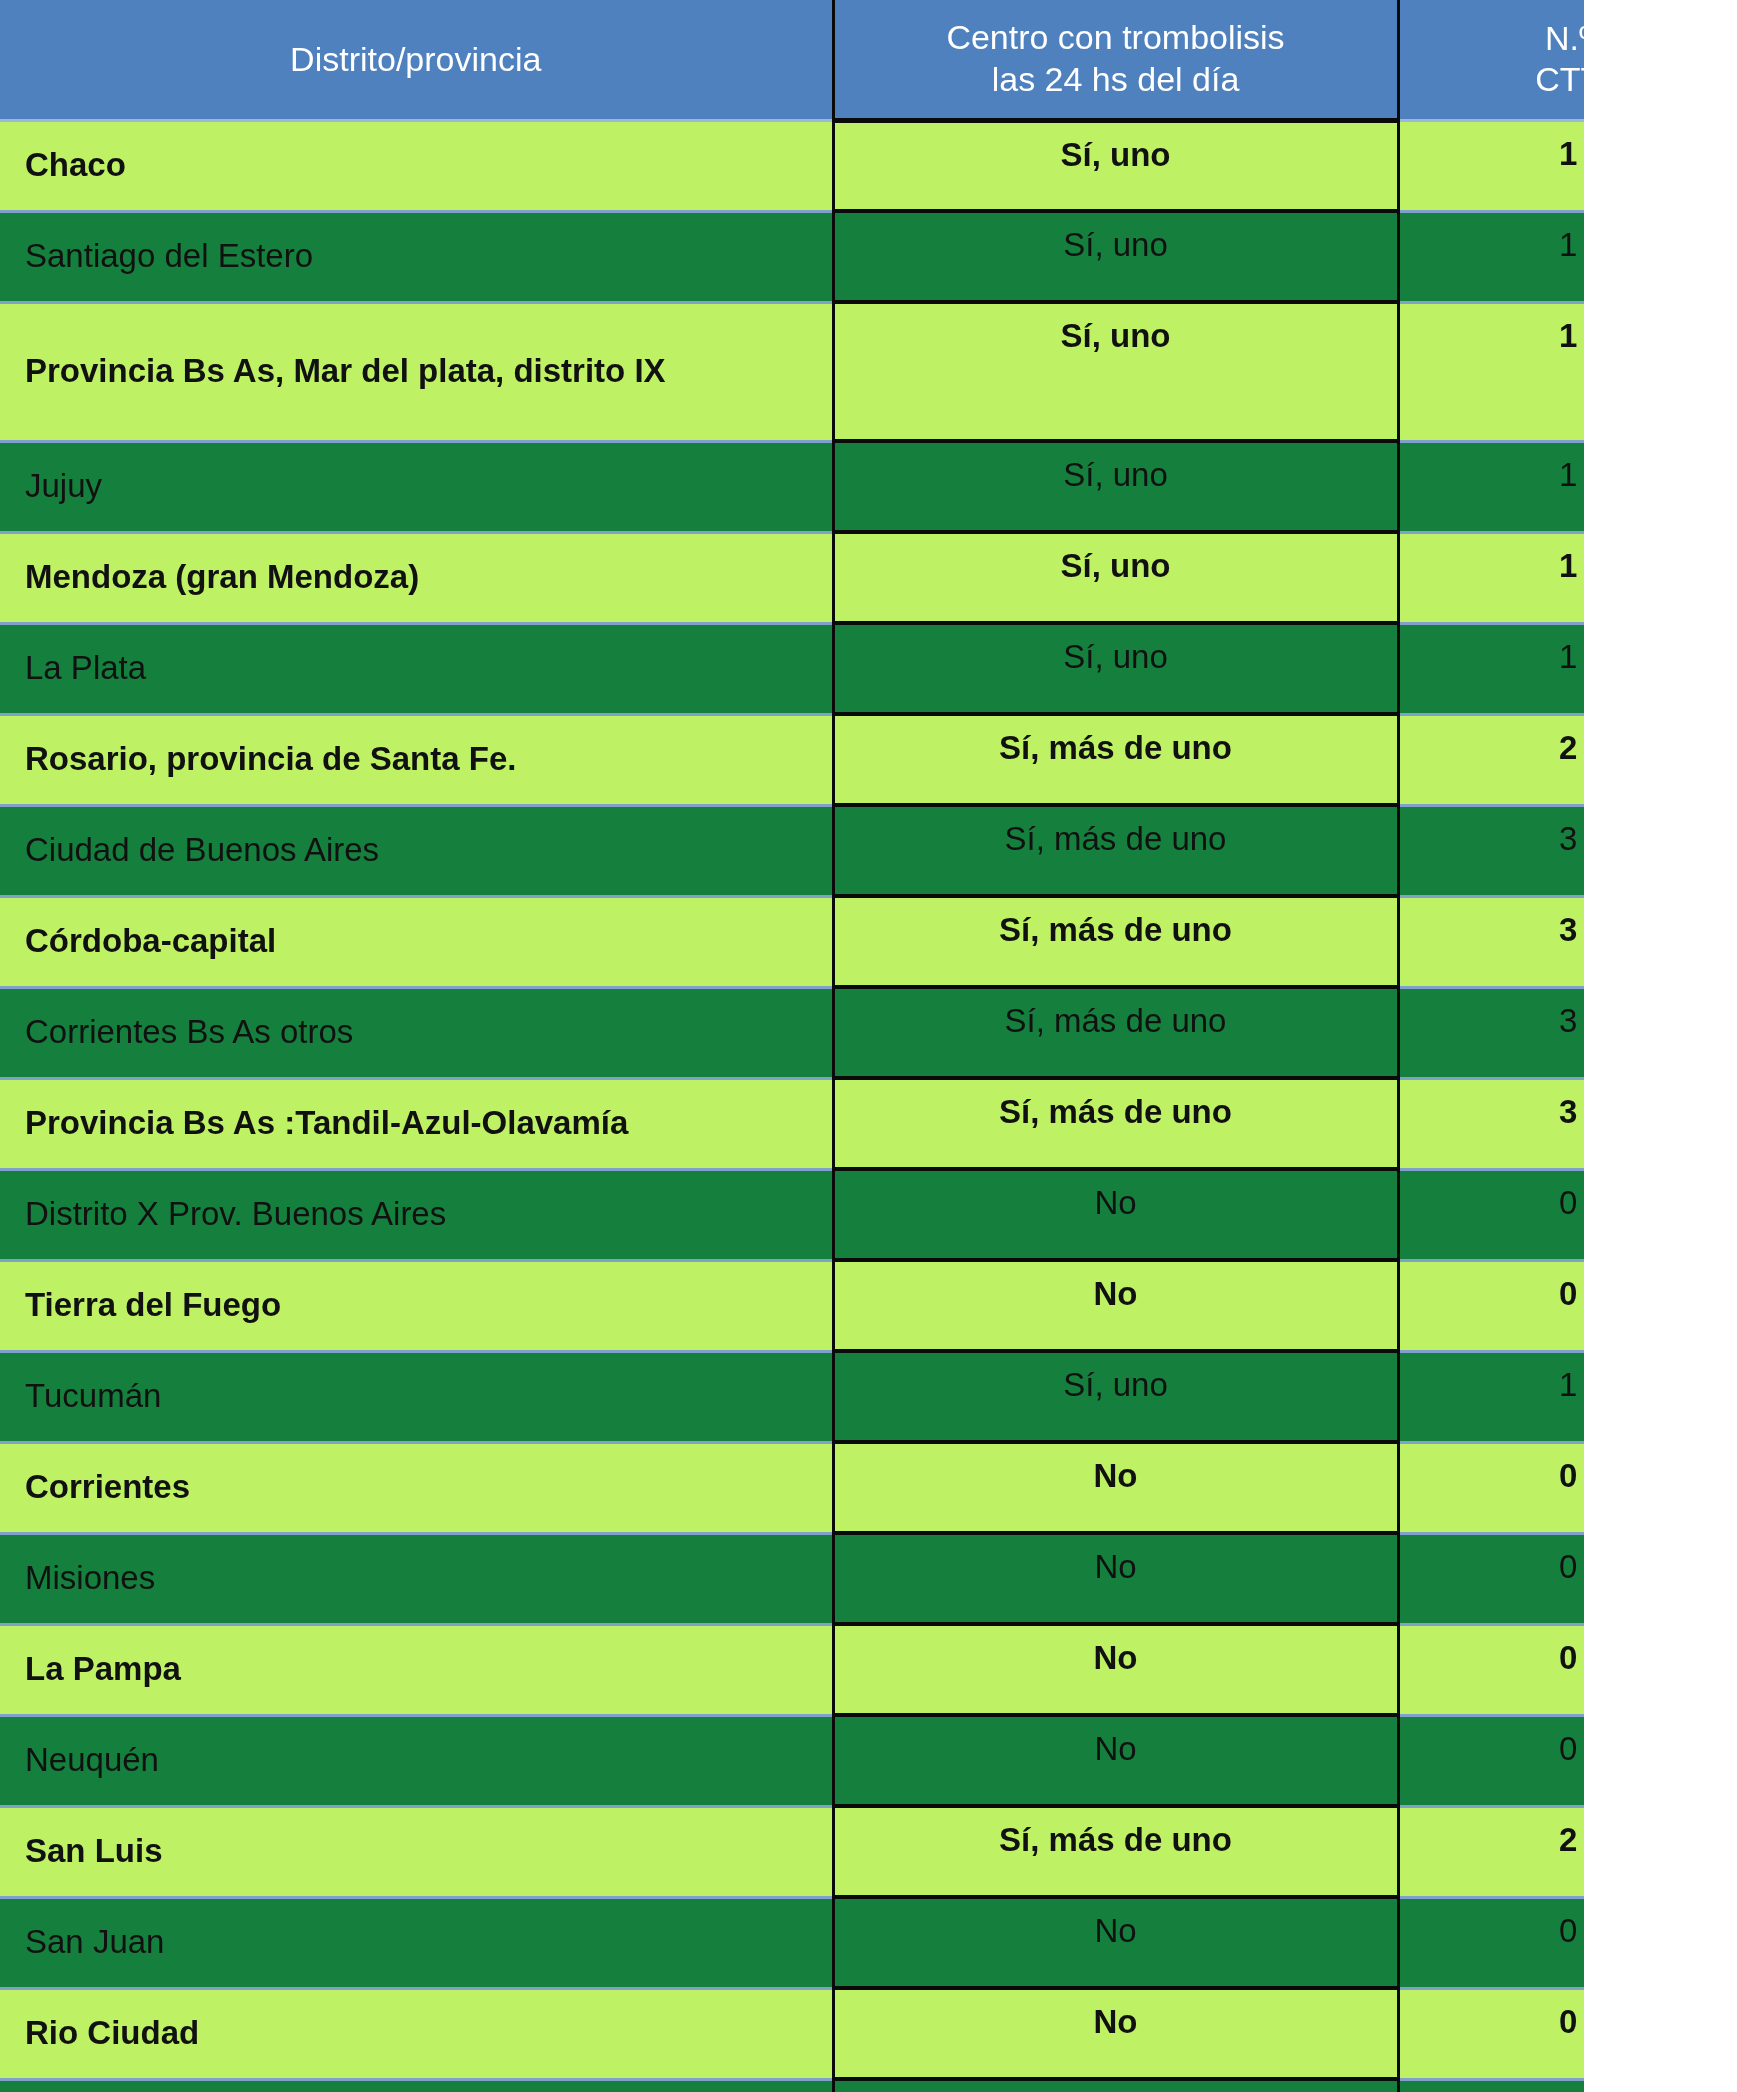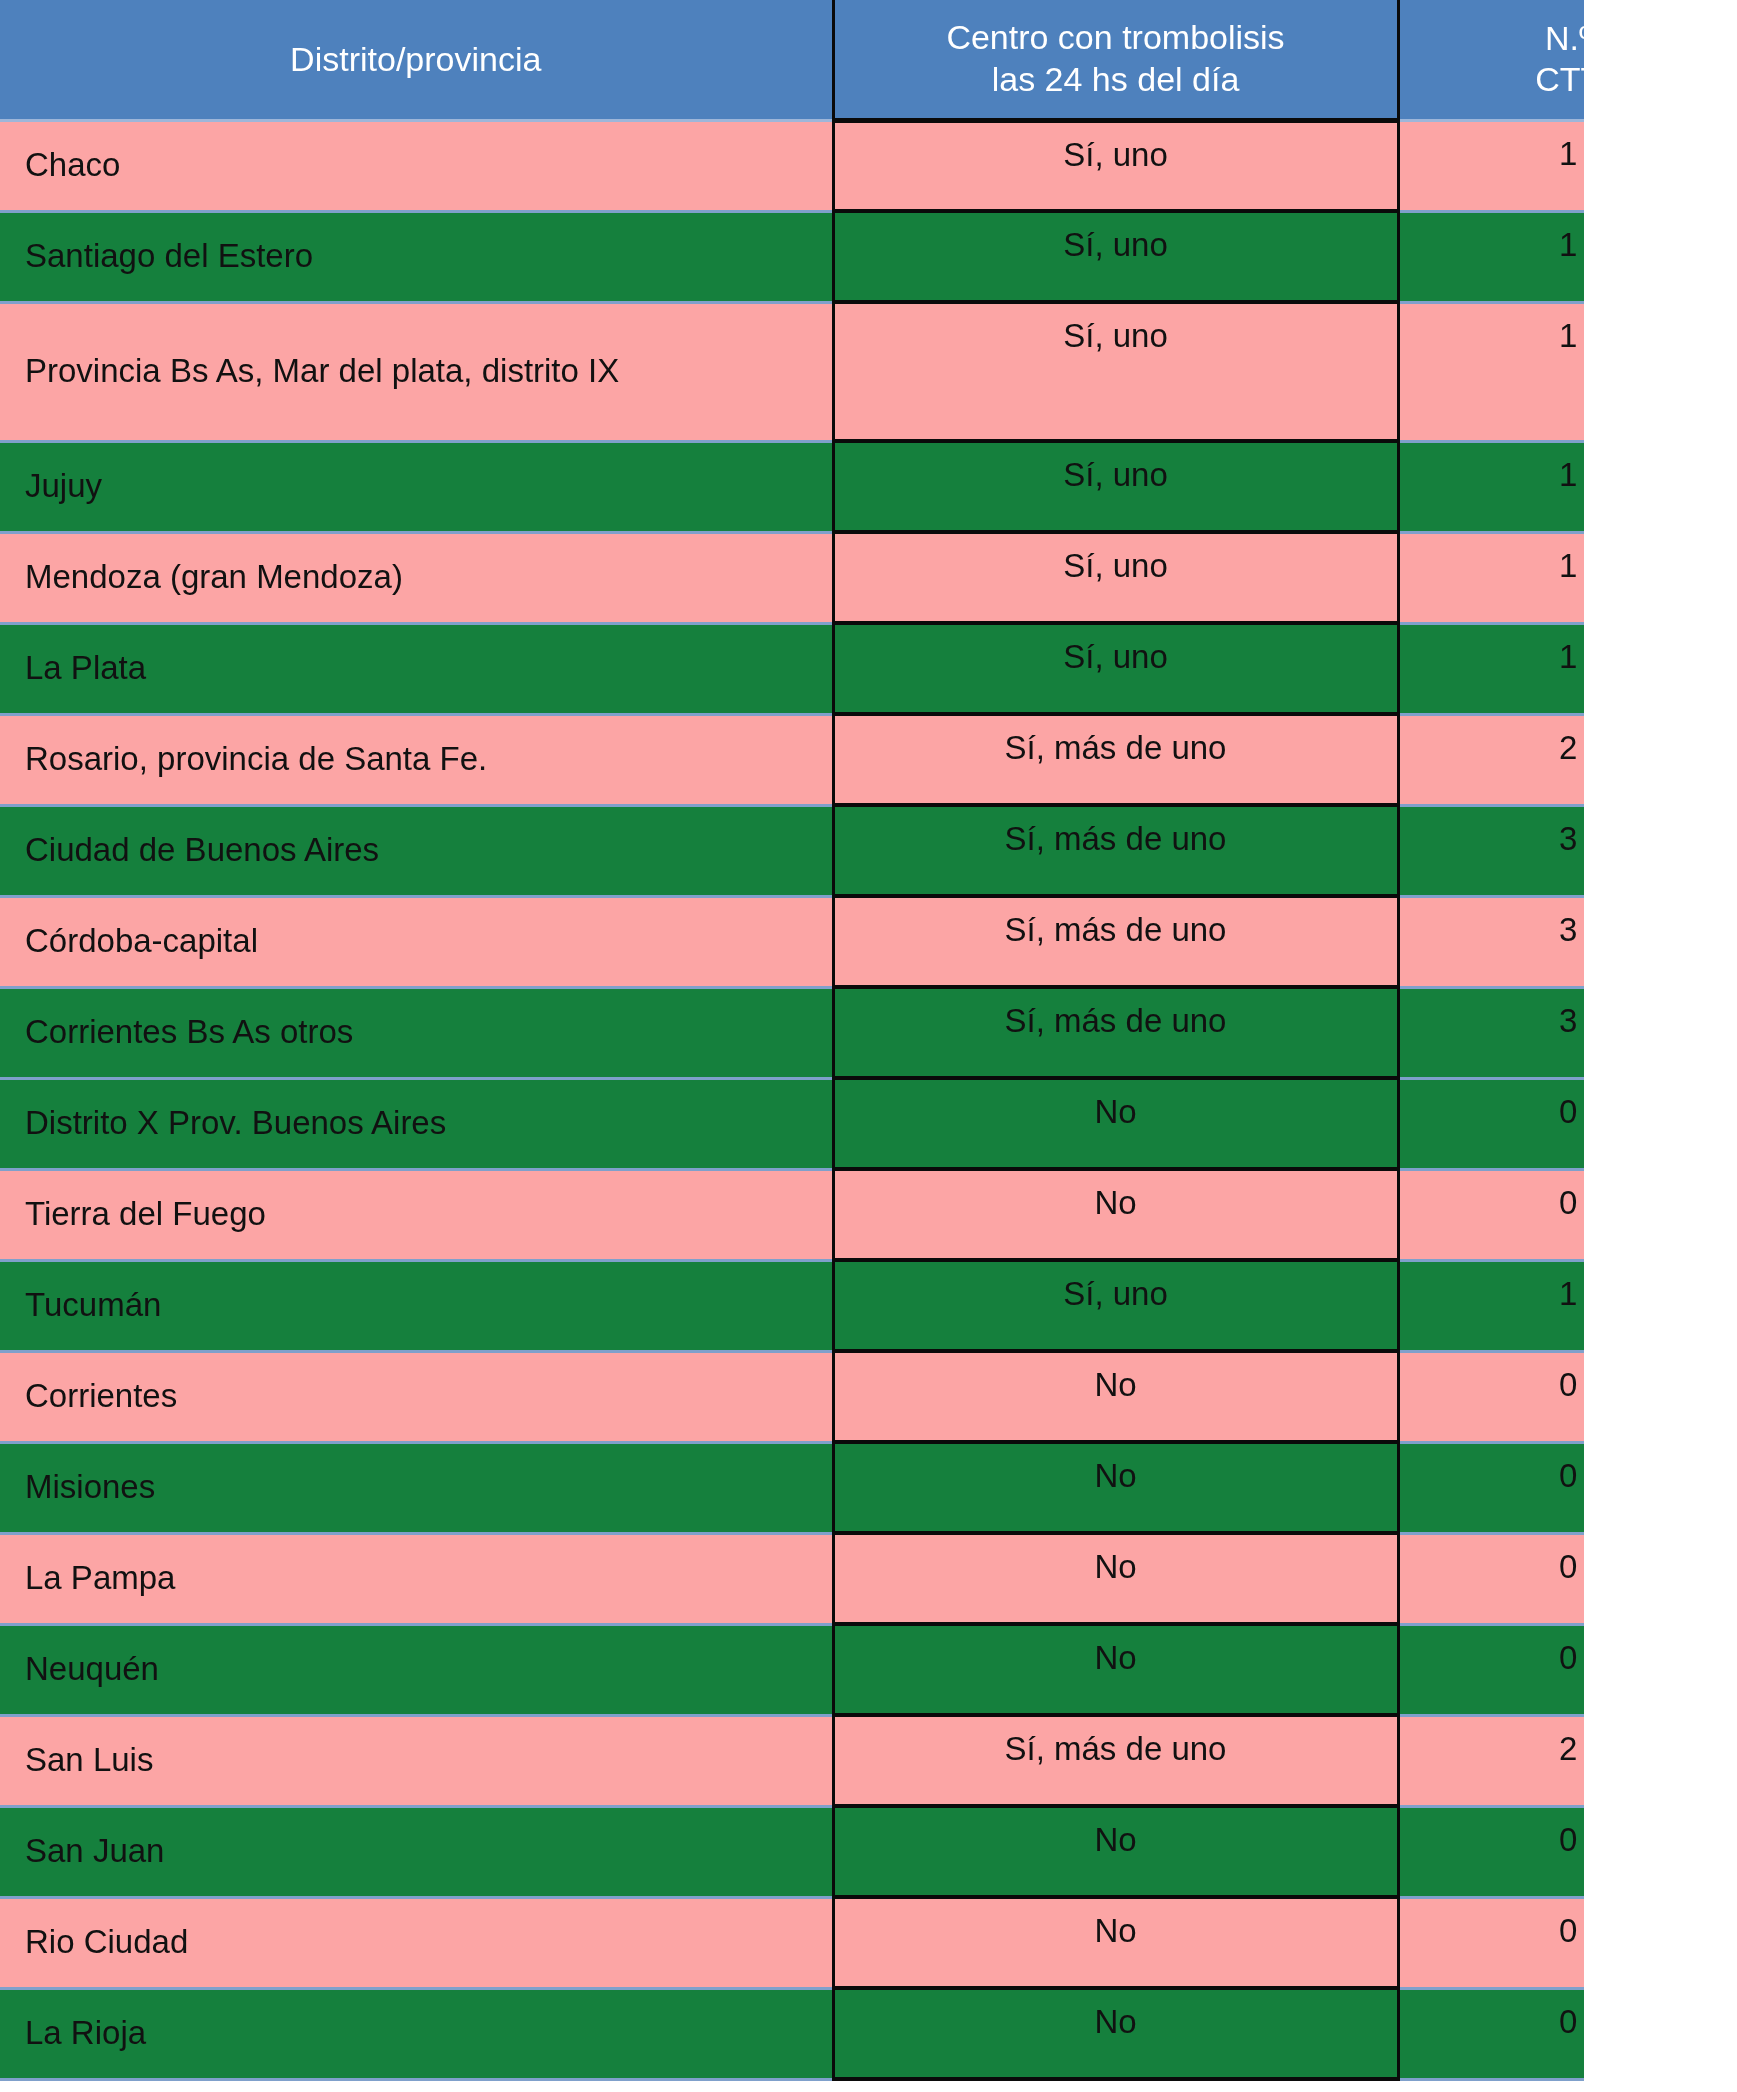--- a/index.html
+++ b/index.html
@@ -83,21 +83,21 @@
     margin-left: 26px;
   }
   td.c-ctt {
     text-align: center;
     vertical-align: top;
     padding-top: 13.2px;
     border-top: 3.3px solid #7FA0CB;
     border-bottom: 3.3px solid #7FA0CB;
   }
 
-  tr.row-shaded td { background: #fca5a5; }
+  tr.row-shaded td { background: #bef264; font-weight: bold; }
   tr.row-plain  td { background: #15803d; }
 
   
   tbody tr:first-child td.c-district,
   tbody tr:first-child td.c-ctt {
     border-top: 3.3px solid #9DB6D9;
   }
 
   .tall { height: 139px; }
   .std  { height: 91px; }
@@ -169,20 +169,25 @@
         <tr class="row-shaded">
           <td class="c-district std">Córdoba-capital</td>
           <td class="c-center std">Sí, más de uno</td>
           <td class="c-ctt std">3</td>
         </tr>
         <tr class="row-plain">
           <td class="c-district std">Corrientes Bs As otros</td>
           <td class="c-center std">Sí, más de uno</td>
           <td class="c-ctt std">3</td>
         </tr>
+        <tr class="row-shaded">
+          <td class="c-district std">Provincia Bs As :Tandil-Azul-Olavamía</td>
+          <td class="c-center std">Sí, más de uno</td>
+          <td class="c-ctt std">3</td>
+        </tr>
         <tr class="row-plain">
           <td class="c-district std">Distrito X Prov. Buenos Aires</td>
           <td class="c-center std">No</td>
           <td class="c-ctt std">0</td>
         </tr>
         <tr class="row-shaded">
           <td class="c-district std">Tierra del Fuego</td>
           <td class="c-center std">No</td>
           <td class="c-ctt std">0</td>
         </tr>

